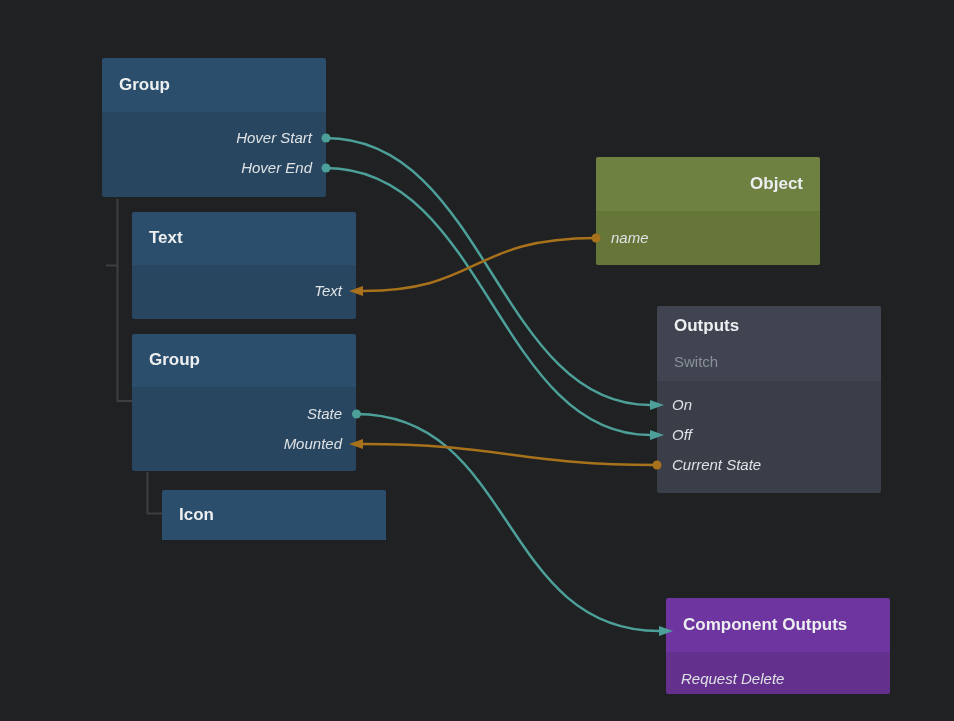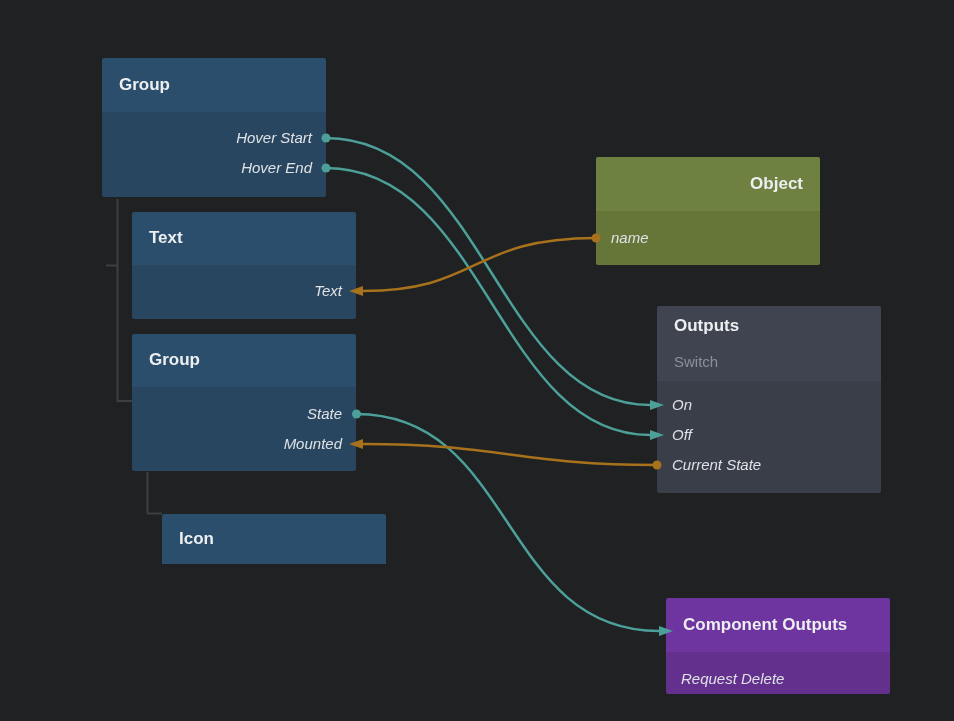--- a/index.html
+++ b/index.html
@@ -66,21 +66,21 @@
   <div class="node visual" style="left:132px;top:334px;height:137px;">
     <div class="hd" style="height:53px;">
       <div class="title">Group</div>
     </div>
     <div class="bd" style="padding-top:12px;">
       <div class="port r">State</div>
       <div class="port r">Mounted</div>
     </div>
   </div>
 
-  <div class="node visual" style="left:162px;top:514px;height:50px;">
+  <div class="node visual" style="left:162px;top:490px;height:50px;">
     <div class="hd" style="height:50px;">
       <div class="title">Icon</div>
     </div>
   </div>
 
   <div class="node data" style="left:596px;top:157px;height:108px;">
     <div class="hd" style="height:54px;text-align:right;">
       <div class="title">Object</div>
     </div>
     <div class="bd" style="padding-top:12px;">

